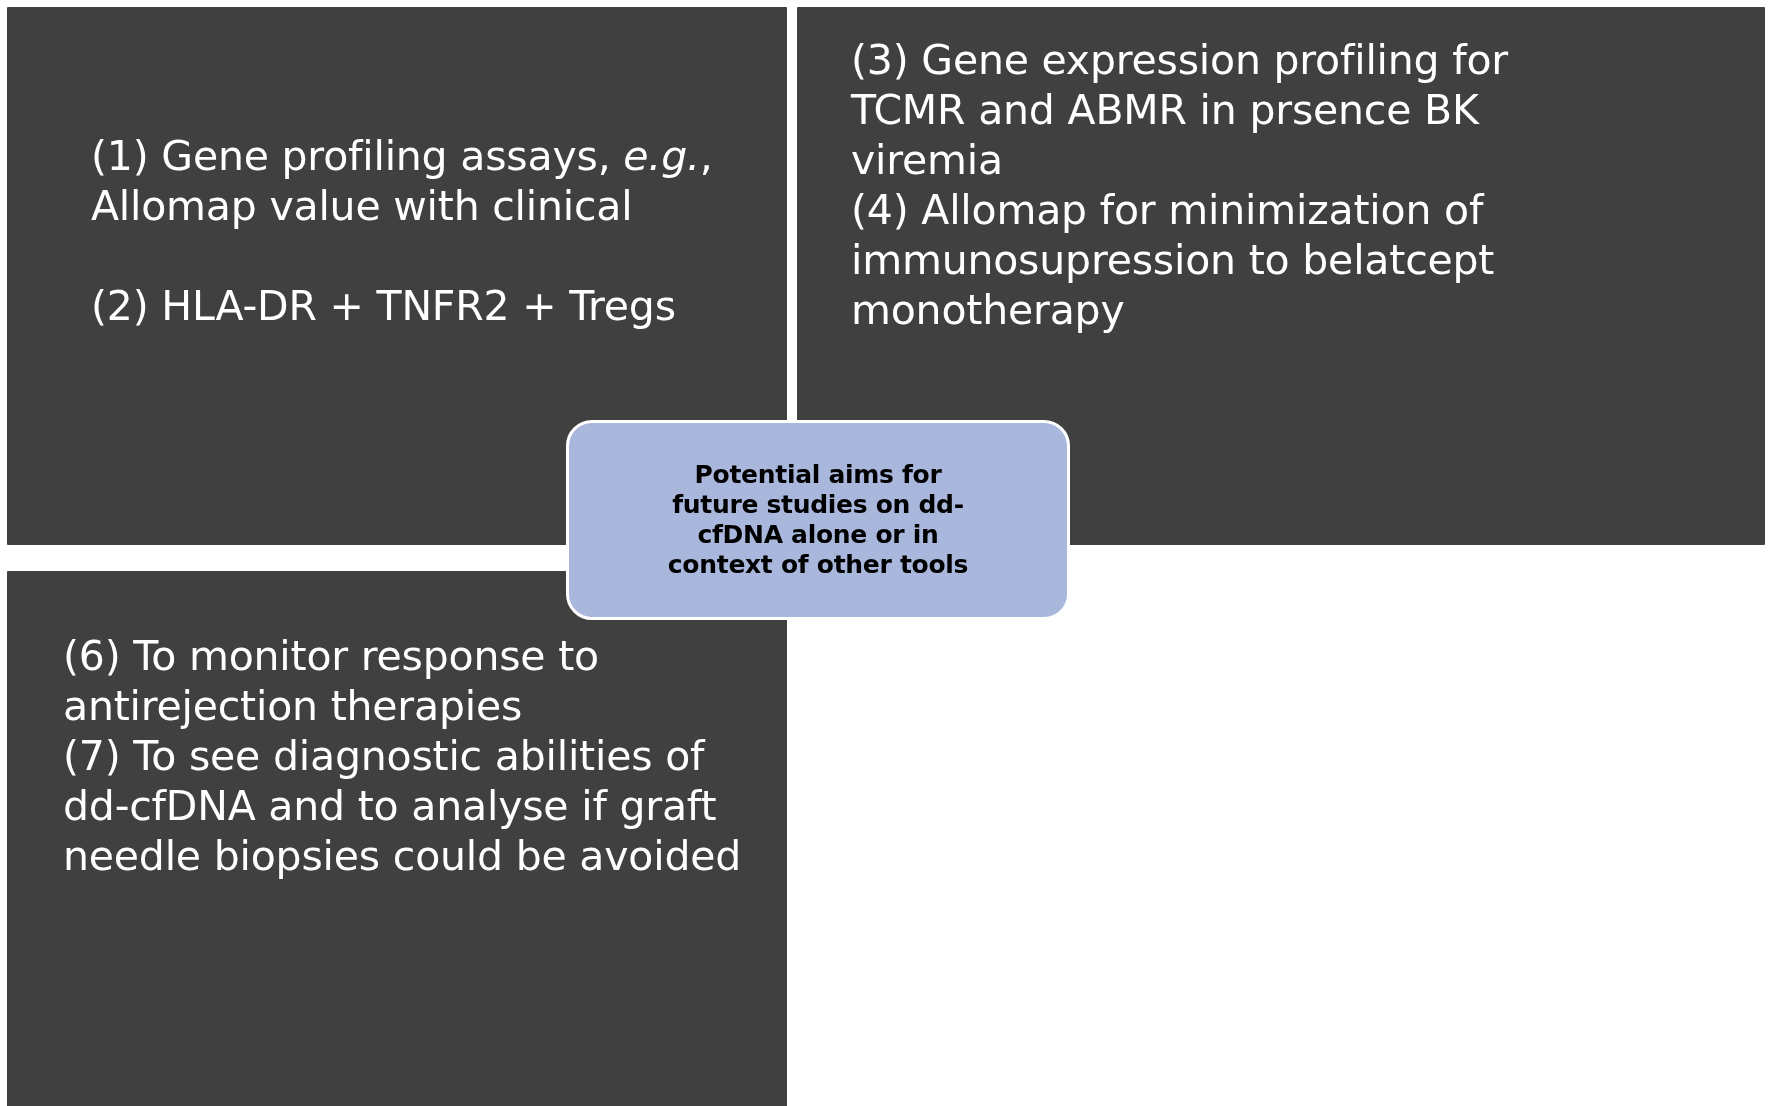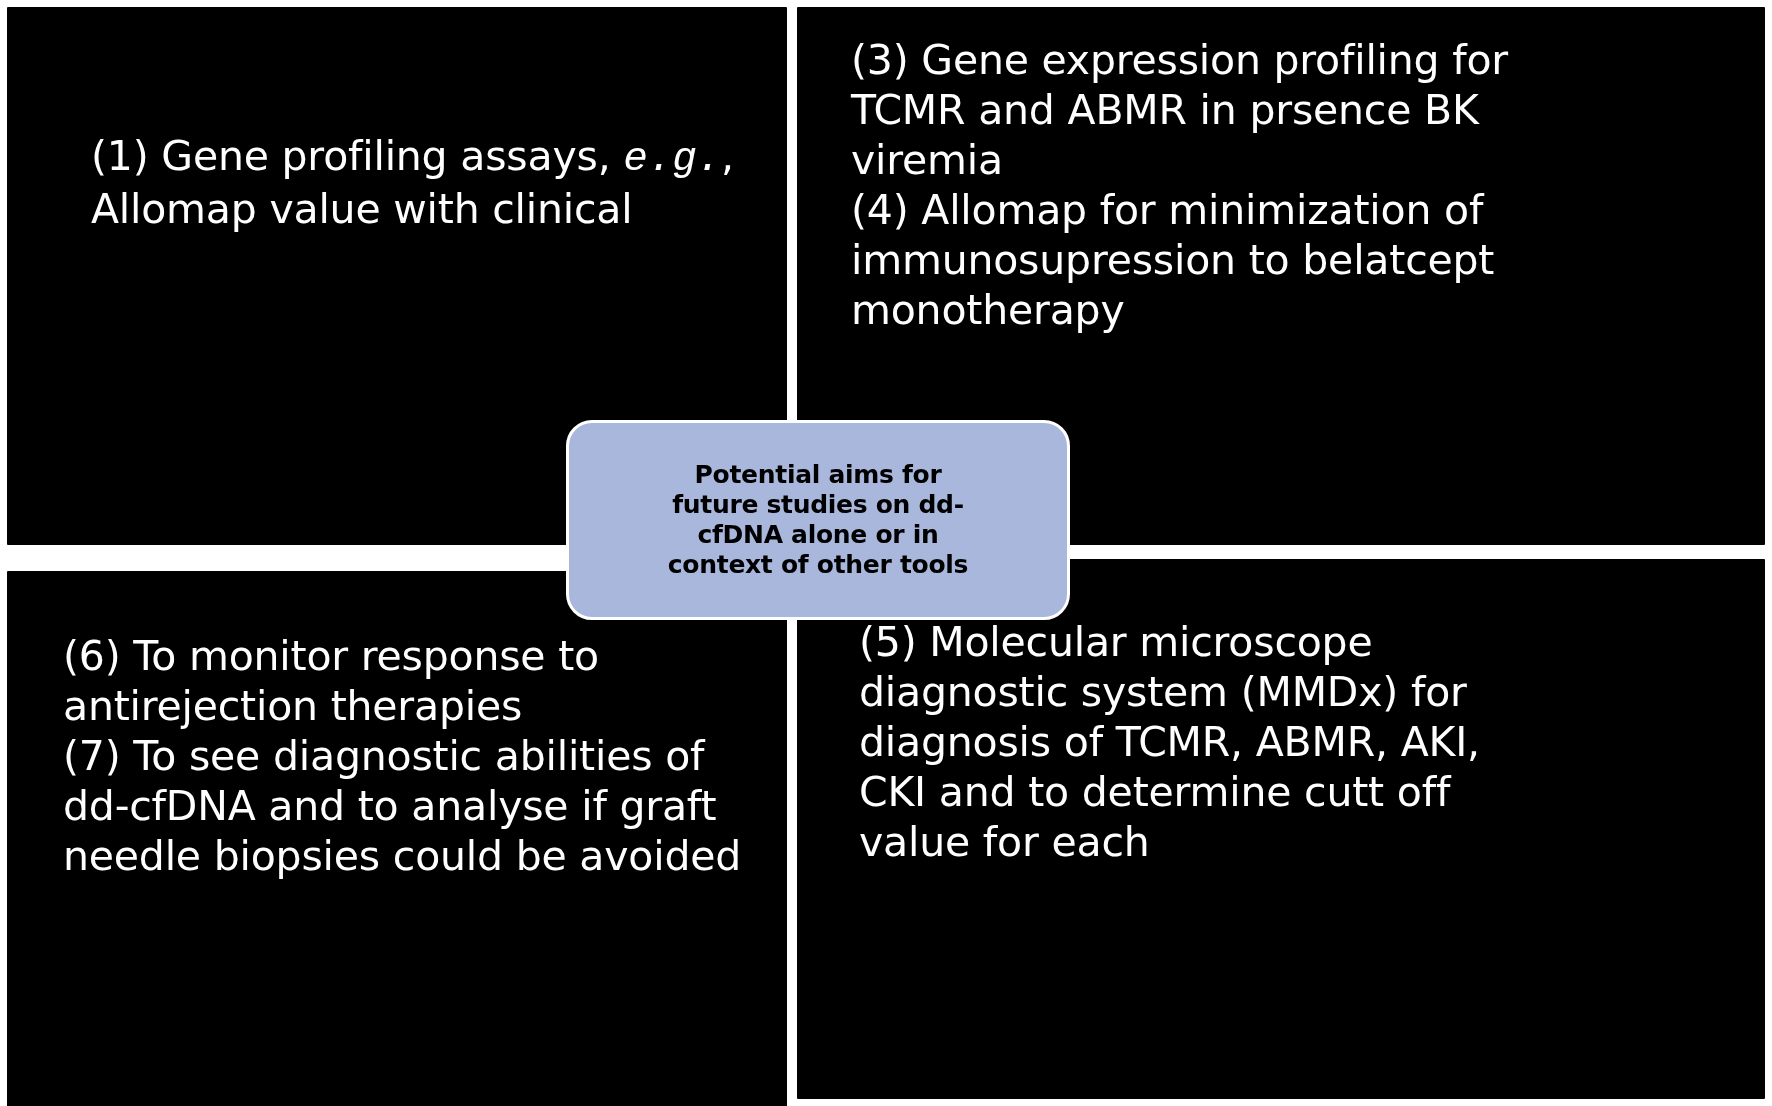--- a/index.html
+++ b/index.html
@@ -12,21 +12,21 @@
     width: 1772px;
     height: 1106px;
     background: #ffffff;
     font-family: "DejaVu Sans", sans-serif;
     overflow: hidden;
   }
 
   
   .quad {
     position: absolute;
-    background: #000000;
+    background: #404040;
     border: 3px solid #ffffff;
     box-sizing: border-box;
     border-radius: 4px;
     overflow: hidden;
   }
   .quad-tl { left: 4px;   top: 4px;   width: 786px;  height: 544px; }
   .quad-tr { left: 794px; top: 4px;   width: 974px;  height: 544px; }
   .quad-bl { left: 4px;   top: 568px; width: 786px;  height: 546px; }
   .quad-br { left: 794px; top: 556px; width: 974px;  height: 546px; }
 
@@ -39,21 +39,20 @@
     letter-spacing: -0.2px;
     white-space: pre-line;
   }
   .tl-text { left: 84px;  top: 124px; width: 660px; }
   .tr-text { left: 54px;  top: 28px;  width: 910px; }
   .bl-text { left: 56px;  top: 60px;  width: 710px; }
   .br-text { left: 62px;  top: 58px;  width: 890px; }
 
   .quad-text em {
     font-style: italic;
-    font-family: Liberation Mono, monospace;
   }
 
   
   #center-box {
     position: absolute;
     left: 566px;
     top: 420px;
     width: 504px;
     height: 200px;
     background: #A9B7DC;
@@ -75,47 +74,40 @@
     white-space: pre-line;
     letter-spacing: -0.3px;
   }
 </style>
 </head>
 <body>
 
 <div id="canvas">
 
   <div class="quad quad-tl">
-    <div class="quad-text tl-text"><span>(1) Gene profiling assays, <em>e.g.</em>,</span><br><span>Allomap value with clinical</span><br><br></div>
+    <div class="quad-text tl-text"><span>(1) Gene profiling assays, <em>e.g.</em>,</span><br><span>Allomap value with clinical</span><br><br><span>(2) HLA-DR + TNFR2 + Tregs</span></div>
   </div>
 
   <div class="quad quad-tr">
     <div class="quad-text tr-text">(3) Gene expression profiling for
 TCMR and ABMR in prsence BK
 viremia
 (4) Allomap for minimization of
 immunosupression to belatcept
 monotherapy</div>
   </div>
 
   <div class="quad quad-bl">
     <div class="quad-text bl-text">(6) To monitor response to
 antirejection therapies
 (7) To see diagnostic abilities of
 dd-cfDNA and to analyse if graft
 needle biopsies could be avoided</div>
   </div>
 
-  <div class="quad quad-br">
-    <div class="quad-text br-text">(5) Molecular microscope
-diagnostic system (MMDx) for
-diagnosis of TCMR, ABMR, AKI,
-CKI and to determine cutt off
-value for each</div>
-  </div>
 
   <div id="center-box">
     <div class="center-text">Potential aims for
 future studies on dd-
 cfDNA alone or in
 context of other tools</div>
   </div>
 
 </div>
 

